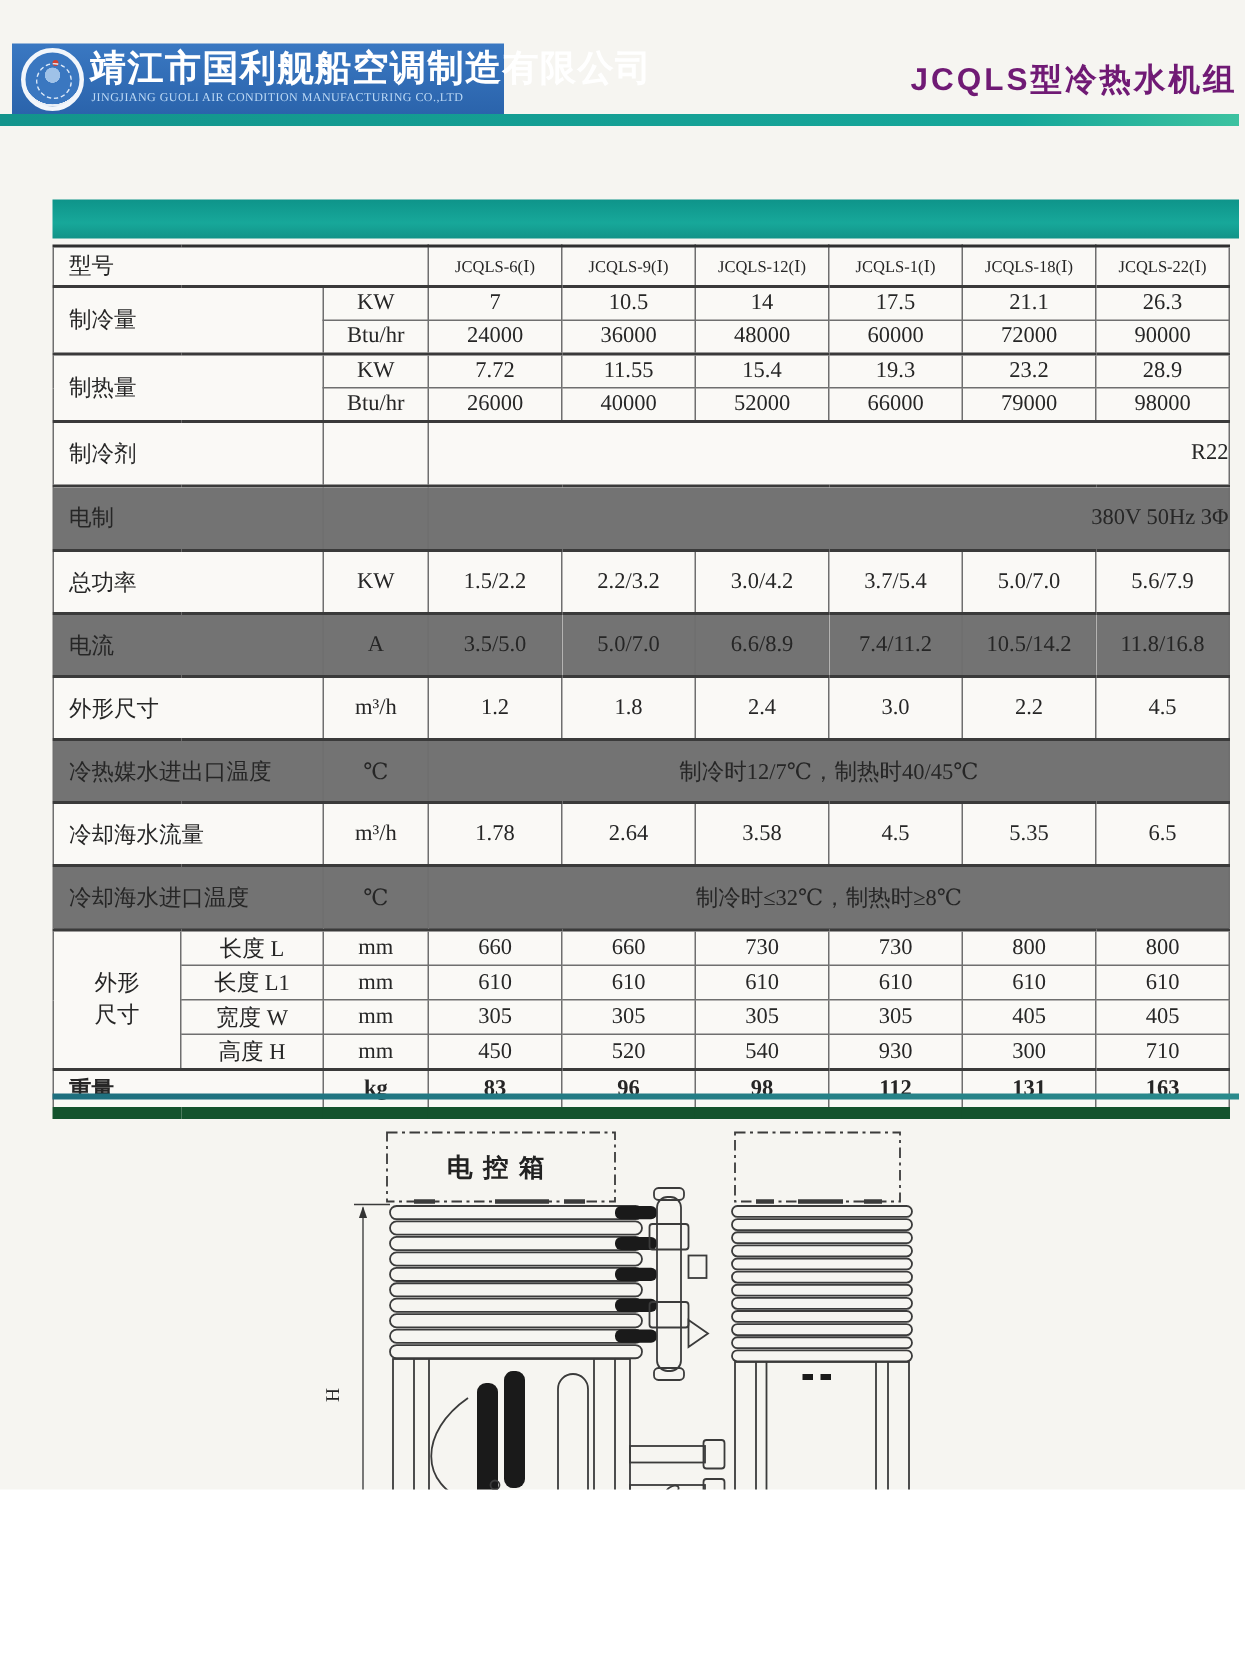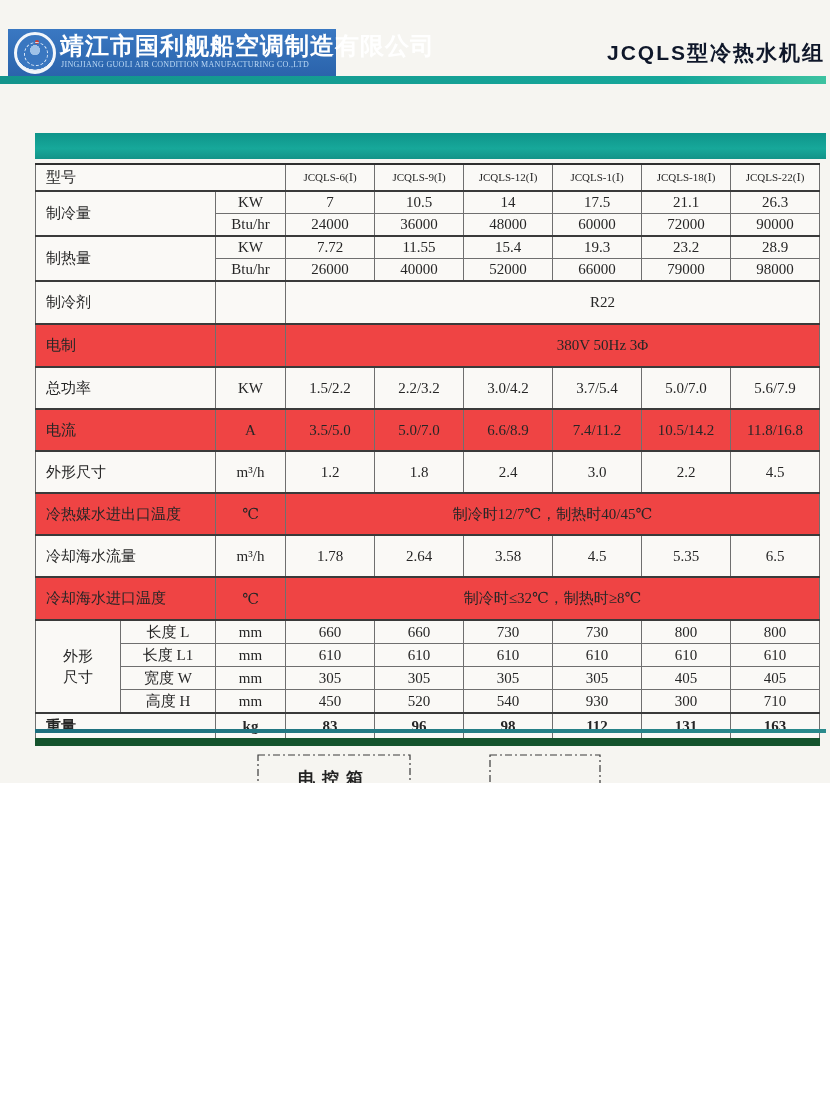--- a/index.html
+++ b/index.html
@@ -1,46 +1,46 @@
 <!DOCTYPE html>
 <html><head>
 <meta charset="utf-8">
 <style>
   html,body{margin:0;padding:0;}
-  .page{position:relative;width:830px;height:783px;background:#f6f5f1;overflow:hidden;
+  .page{position:relative;width:830px;height:993px;background:#f6f5f1;overflow:hidden;
         font-family:"Liberation Serif","DejaVu Serif",serif;}
   
   .banner{position:absolute;left:8px;top:29px;width:328px;height:48px;
           background:linear-gradient(180deg,#3a78c2,#2a63ab);box-shadow:0 1px 0 #1d4f92;}
   .logo{position:absolute;left:6px;top:3px;width:42px;height:42px;border-radius:50%;
         background:radial-gradient(circle at 50% 42%,#9fc2e8 0 18%,#3a77c0 19% 70%,#e8eef6 71%);
         border:3px solid #f2f6fb;box-sizing:border-box;}
   .logo::after{content:"";position:absolute;left:7px;top:7px;width:22px;height:22px;border-radius:50%;
         border:1px dashed #dce9f8;}
   .logo .dot{position:absolute;left:18px;top:5px;width:4px;height:4px;border-radius:50%;background:#d2402f;}
   .banner-cn{margin:4px 0 0 52px;font-family:"Liberation Sans","DejaVu Sans",sans-serif;
              font-weight:bold;font-size:24px;line-height:26px;color:#ffffff;letter-spacing:1px;white-space:nowrap;}
   .banner-en{margin:1px 0 0 53px;font-family:Liberation Serif, serif;
              font-size:8px;color:#bcd9f5;letter-spacing:.3px;white-space:nowrap;}
   .teal-line{position:absolute;left:0;top:76px;width:826px;height:8px;
              background:linear-gradient(90deg,#13948c,#16a79a 82%,#3cc2a0);}
   .doc-title{position:absolute;right:5px;top:39px;font-family:"Liberation Sans","DejaVu Sans",sans-serif;
-             font-weight:bold;font-size:21px;color:#0f172a;letter-spacing:2px;}
+             font-weight:bold;font-size:21px;color:#701a75;letter-spacing:2px;}
   
   .band{position:absolute;left:35px;top:133px;width:791px;height:26px;
         background:linear-gradient(180deg,#0e948a,#17a89a 60%,#129388);}
   .spec{position:absolute;left:35px;top:163px;border-collapse:collapse;table-layout:fixed;width:785px;
         background:#faf9f6;color:#262626;}
   .spec td{border:1px solid #6f6f6f;text-align:center;font-size:15px;padding:0;overflow:hidden;white-space:nowrap;}
   .spec{border-top:2px solid #2f2f2f;border-bottom:8px solid #14532d;}
   tr.sep td{border-top:2px solid #3a3a3a;}
-  tr.tint td{background:#ef4444;}
+  tr.tint td{background:#737373;}
   td.lbl{text-align:left;padding-left:10px;}
   td.model{font-size:11px;}
-  td.mergeL{text-align:center;padding-left:100px;}
+  td.mergeL{text-align:right;padding-left:100px;}
   td.dimhdr span{display:inline-block;width:34px;line-height:21px;white-space:normal;}
   .h26 td{height:25px;} .h22 td{height:21px;} .h41 td{height:40px;} .h42 td{height:41px;}
   .h23 td{height:22px;} .h25 td{height:24px;font-weight:bold;}
   .accent-bottom{position:absolute;left:35px;top:729px;width:791px;height:4px;
         background:linear-gradient(90deg,#1e6f7e,#2a8a8c);}
   
   .drawing{position:absolute;left:180px;top:740px;width:520px;height:370px;}
   .drawing text{font-family:"Liberation Serif","DejaVu Serif",serif;fill:#222;}
   .bottom-band{position:absolute;left:0;top:1097px;width:830px;height:16px;background:#dbe0e7;}
 </style>

